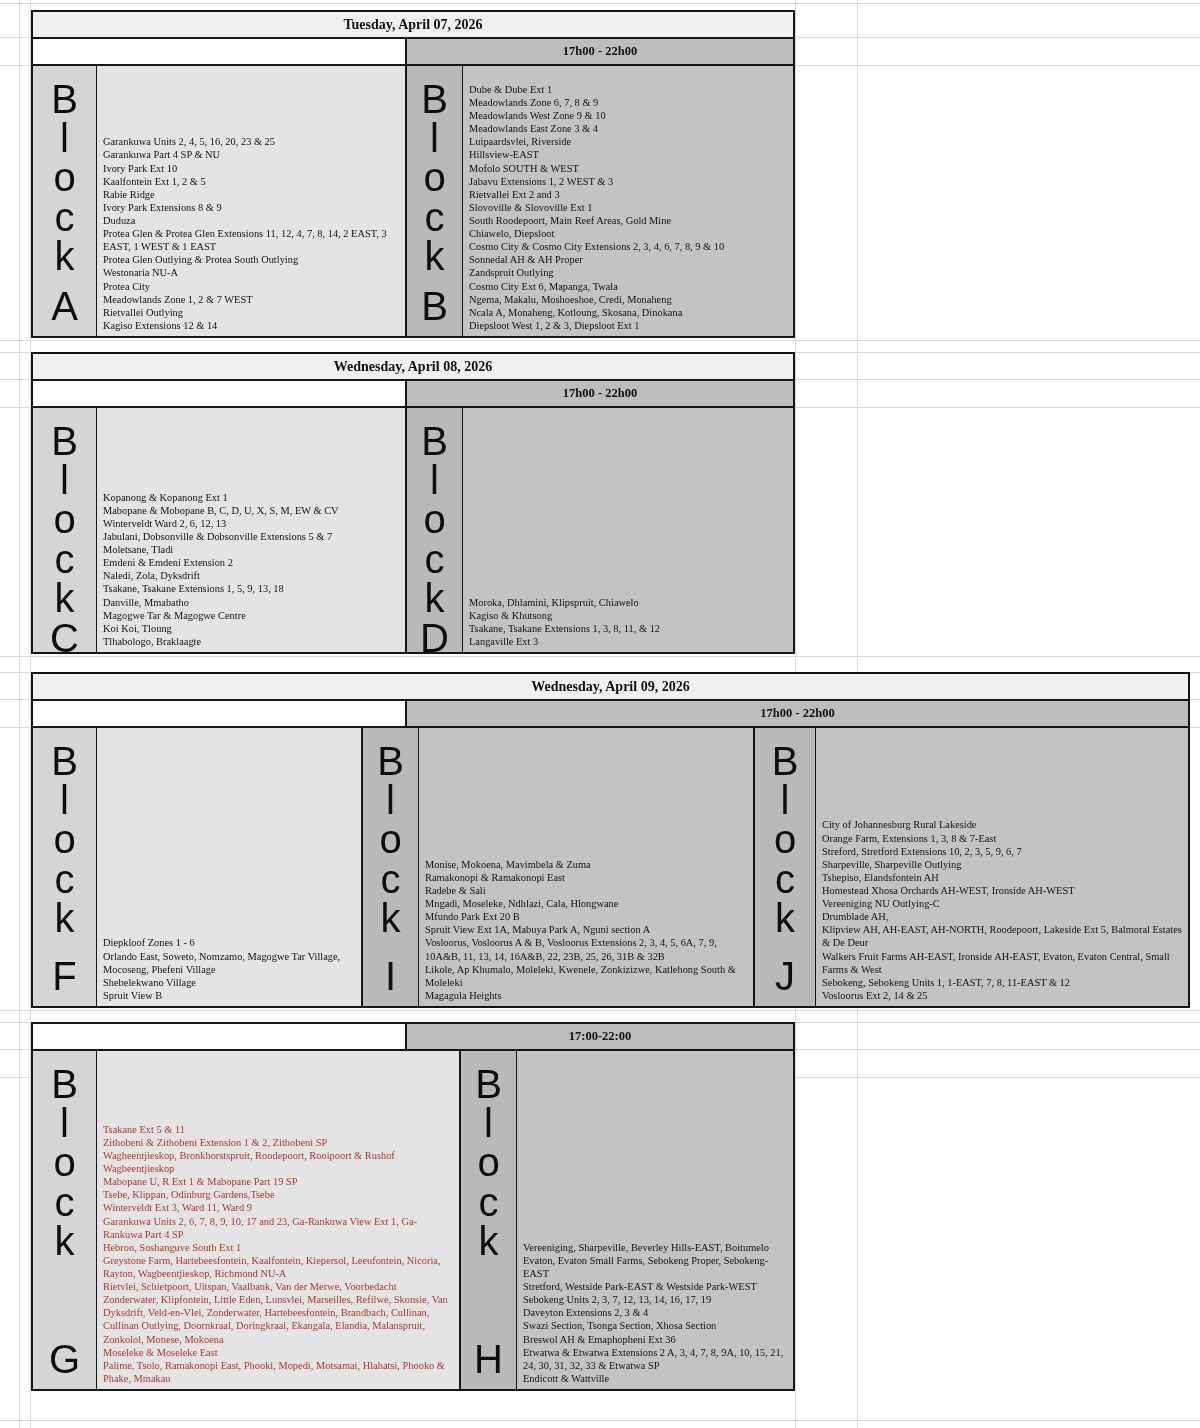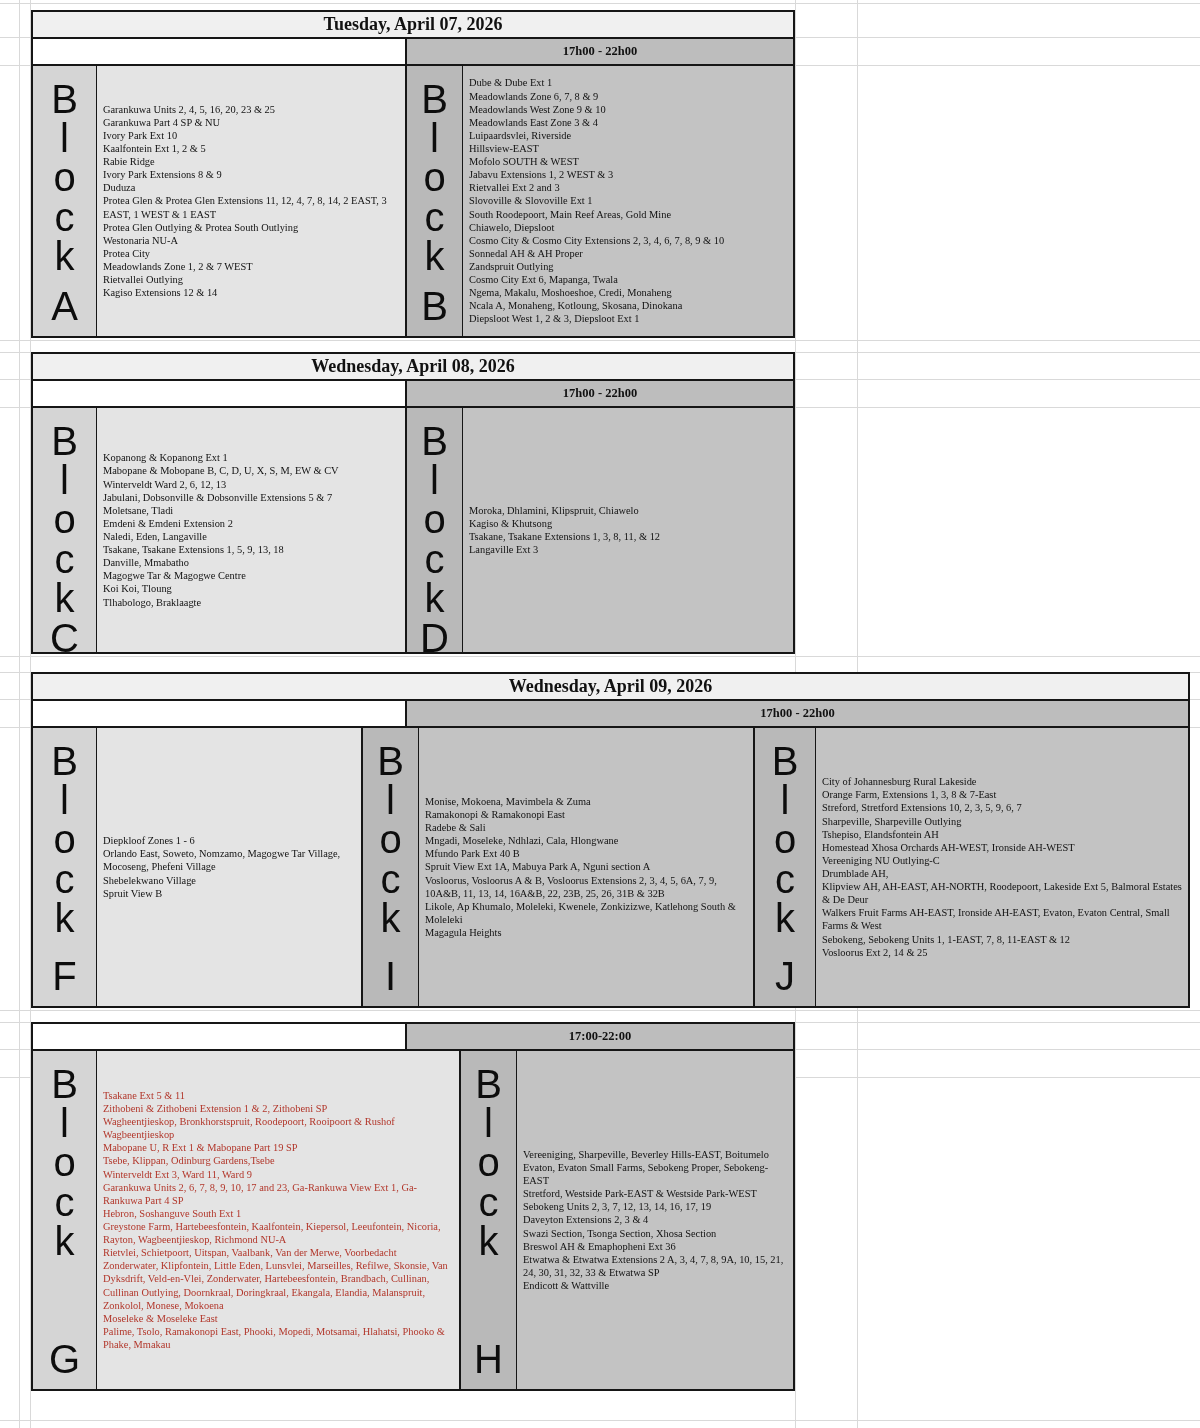--- a/index.html
+++ b/index.html
@@ -4,33 +4,33 @@
 <style>
   html,body{margin:0;padding:0;background:#ffffff;}
   #canvas{position:relative;width:1200px;height:1428px;background:#ffffff;overflow:hidden;
           font-family:"Liberation Serif",serif;color:#111;}
   
   .vline{position:absolute;top:0;bottom:0;width:1px;background:#d9d9d9;z-index:0;}
   .hline{position:absolute;left:0;right:0;height:1px;background:#d9d9d9;z-index:0;}
   
   .section{position:absolute;z-index:2;border:2px solid #161616;box-sizing:border-box;background:#fff;}
   .date-row{height:27px;background:#f0f0f0;border-bottom:2px solid #161616;display:flex;
-            align-items:center;justify-content:center;font-weight:bold;font-size:18px;box-sizing:border-box;}
+            align-items:center;justify-content:center;font-weight:bold;font-size:14px;box-sizing:border-box;}
   .time-row{display:flex;height:27px;border-bottom:2px solid #161616;box-sizing:border-box;}
   .time-cell{display:flex;align-items:center;justify-content:center;font-weight:bold;font-size:12.5px;box-sizing:border-box;}
   .time-light{background:#dedede;margin-top:48px;}
   .time-dark{background:#bdbdbd;border-left:2px solid #161616;}
   .content-row{display:flex;box-sizing:border-box;}
   .letter-col{box-sizing:border-box;border-right:1px solid #161616;display:flex;flex-direction:column;
               justify-content:space-between;align-items:center;padding:14px 0 10px;
               font-family:"Liberation Sans",sans-serif;}
   .letter-stack{display:flex;flex-direction:column;align-items:center;}
   .stack-letter{font-size:40px;line-height:0.98;color:#0d0d0d;}
   .big-letter{font-size:40px;line-height:1;color:#0d0d0d;}
-  .list-cell{box-sizing:border-box;display:flex;align-items:center;padding:4px 6px;overflow:hidden;}
+  .list-cell{box-sizing:border-box;display:flex;align-items:flex-end;padding:4px 6px;overflow:hidden;}
   .area-list{width:100%;}
   .area-line{font-size:10.4px;line-height:1.26;color:#121212;}
   .red-list .area-line{color:#b2372b;}
   .light-letter{background:#d5d5d5;}
   .light-list{background:#e4e4e4;}
   .dark-letter{background:#b9b9b9;}
   .dark-list{background:#c3c3c3;}
   .block-start{border-left:2px solid #161616;}
 </style>
 </head>
@@ -152,21 +152,21 @@
         <div class="big-letter">C</div>
       </div>
       <div class="list-cell light-list" style="width:308px">
         <div class="area-list">
             <div class="area-line">Kopanong &amp; Kopanong Ext 1</div>
             <div class="area-line">Mabopane &amp; Mobopane B, C, D, U, X, S, M, EW &amp; CV</div>
             <div class="area-line">Winterveldt Ward 2, 6, 12, 13</div>
             <div class="area-line">Jabulani, Dobsonville &amp; Dobsonville Extensions 5 &amp; 7</div>
             <div class="area-line">Moletsane, Tladi</div>
             <div class="area-line">Emdeni &amp; Emdeni Extension 2</div>
-            <div class="area-line">Naledi, Eden, Langaville</div>
+            <div class="area-line">Naledi, Zola, Dyksdrift</div>
             <div class="area-line">Tsakane, Tsakane Extensions 1, 5, 9, 13, 18</div>
             <div class="area-line">Danville, Mmabatho</div>
             <div class="area-line">Magogwe Tar &amp; Magogwe Centre</div>
             <div class="area-line">Koi Koi, Tloung</div>
             <div class="area-line">Tlhabologo, Braklaagte</div>
           </div>
       </div>
       <div class="letter-col dark-letter block-start" style="width:58px">
         <div class="letter-stack">
             <div class="stack-letter">B</div>
@@ -224,21 +224,21 @@
             <div class="stack-letter">k</div>
           </div>
         <div class="big-letter">I</div>
       </div>
       <div class="list-cell dark-list" style="width:334px">
         <div class="area-list">
             <div class="area-line">Monise, Mokoena, Mavimbela &amp; Zuma</div>
             <div class="area-line">Ramakonopi &amp; Ramakonopi East</div>
             <div class="area-line">Radebe &amp; Sali</div>
             <div class="area-line">Mngadi, Moseleke, Ndhlazi, Cala, Hlongwane</div>
-            <div class="area-line">Mfundo Park Ext 40 B</div>
+            <div class="area-line">Mfundo Park Ext 20 B</div>
             <div class="area-line">Spruit View Ext 1A, Mabuya Park A, Nguni section A</div>
             <div class="area-line">Vosloorus, Vosloorus A &amp; B, Vosloorus Extensions 2, 3, 4, 5, 6A, 7, 9, 10A&amp;B, 11, 13, 14, 16A&amp;B, 22, 23B, 25, 26, 31B &amp; 32B</div>
             <div class="area-line">Likole, Ap Khumalo, Moleleki, Kwenele, Zonkizizwe, Katlehong South &amp; Moleleki</div>
             <div class="area-line">Magagula Heights</div>
           </div>
       </div>
       <div class="letter-col dark-letter block-start" style="width:63px">
         <div class="letter-stack">
             <div class="stack-letter">B</div>
             <div class="stack-letter">l</div>

